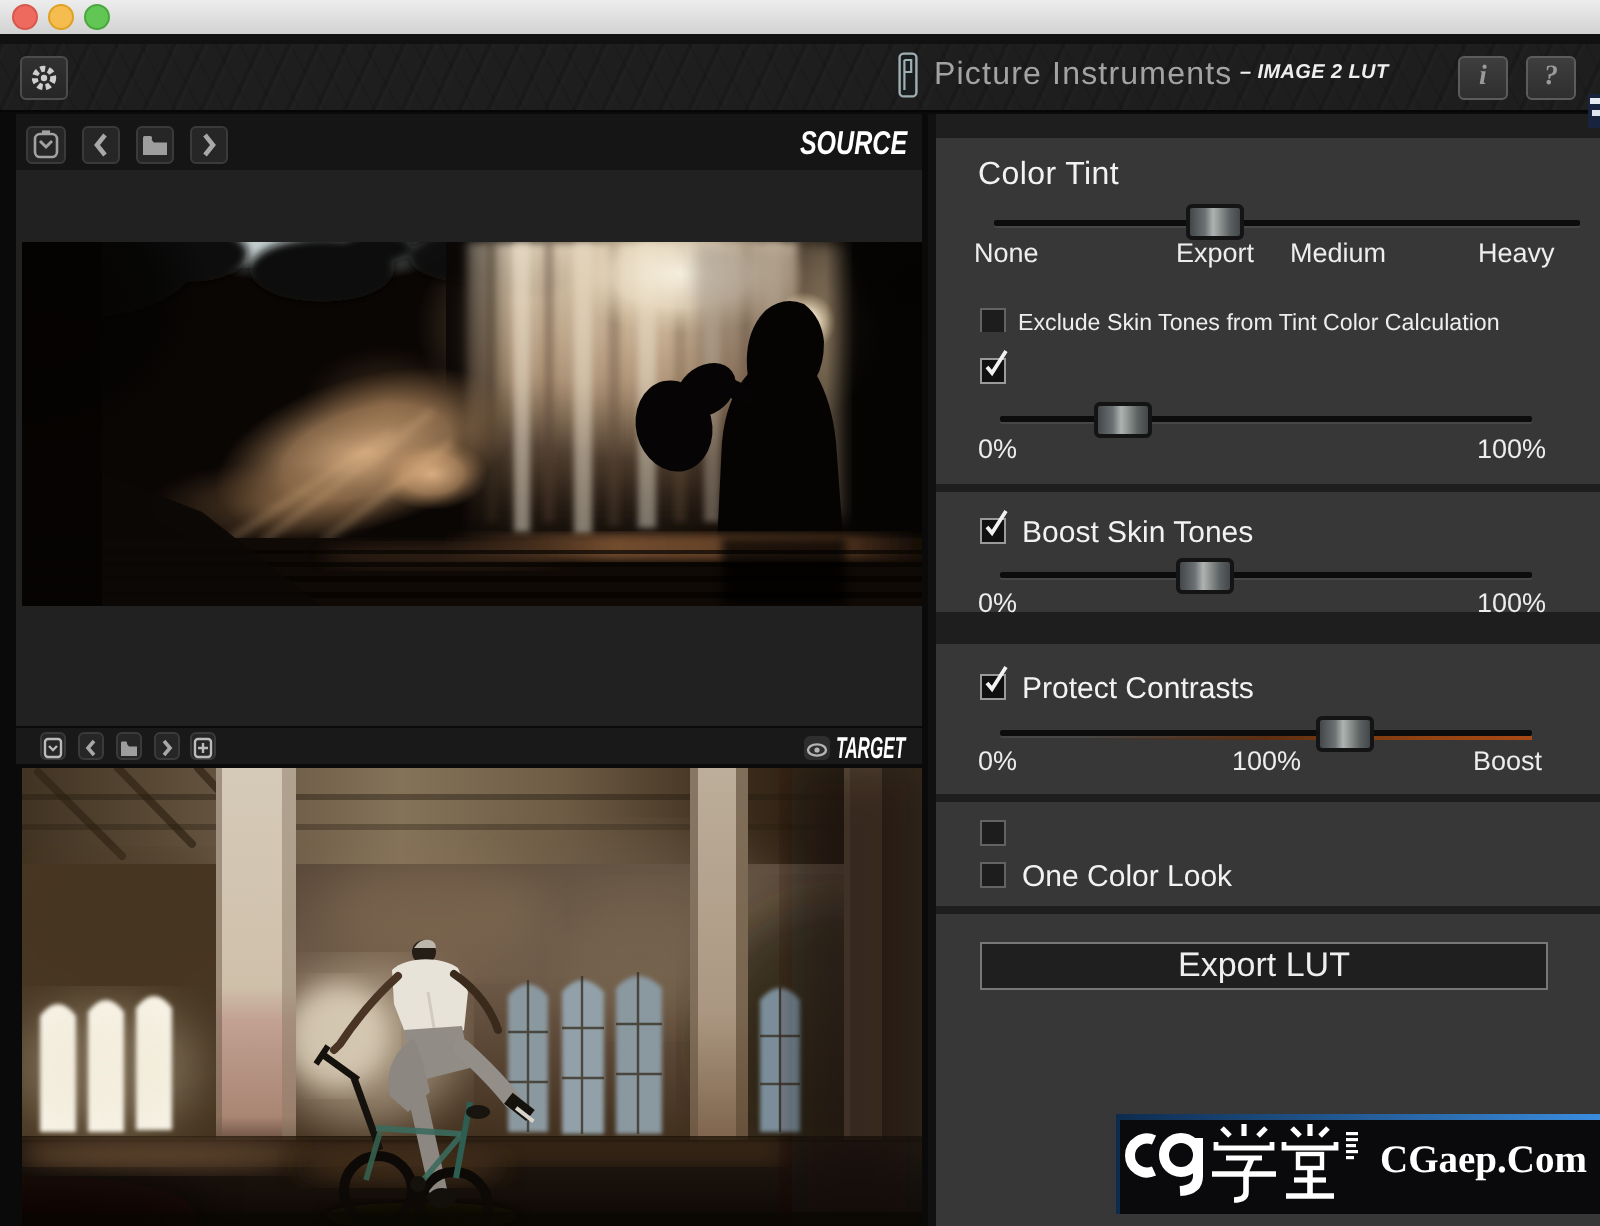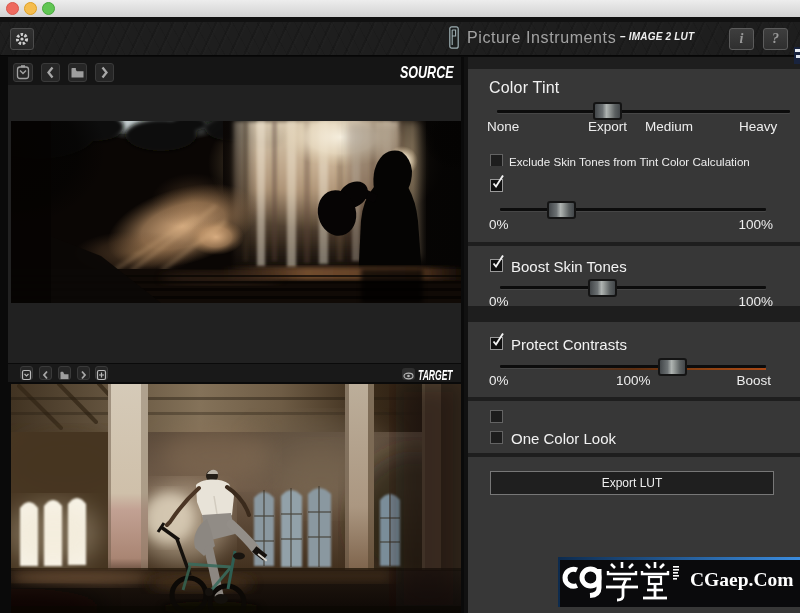--- a/index.html
+++ b/index.html
@@ -67,21 +67,21 @@
   .track{position:absolute;height:3px;background:#0c0c0c;border-radius:1px;
      box-shadow:0 1px 0 rgba(255,255,255,0.08);}
   .handle{position:absolute;width:25px;height:14px;border:2px solid #141414;border-radius:3px;
      background:linear-gradient(90deg,#43474a 0%,#6c7173 30%,#aeb3b1 46%,#9da2a0 54%,#5b6061 80%,#43474a 100%);}
   .cb{position:absolute;width:11px;height:11px;background:#101010;border:1px solid #9a9a9a;}
   .cb svg{position:absolute;left:0px;top:-3px;overflow:visible;}
   .cb.un{border-color:#636363;background:#1d1d1d;}
   .cbl{position:absolute;color:#f2f2f2;font-size:15px;}
 
   #exportbtn{position:absolute;left:22px;top:14px;width:284px;height:24px;box-sizing:border-box;
-     background:#1f1f1f;border:1px solid #777;color:#eee;font-size:12px;text-align:center;line-height:22px;}
+     background:#1f1f1f;border:1px solid #777;color:#eee;font-size:17px;text-align:center;line-height:22px;}
 
   
   #wm{left:558px;top:557px;width:242px;height:50px;background:#0a0a0c;
       border-top:3px solid;border-left:2px solid #275a8e;box-sizing:border-box;
       border-image:linear-gradient(90deg,#0d2b4e,#3b8de0) 1;}
 </style>
 </head>
 <body>
 <div id="app">
   <div id="titlebar" class="abs">

